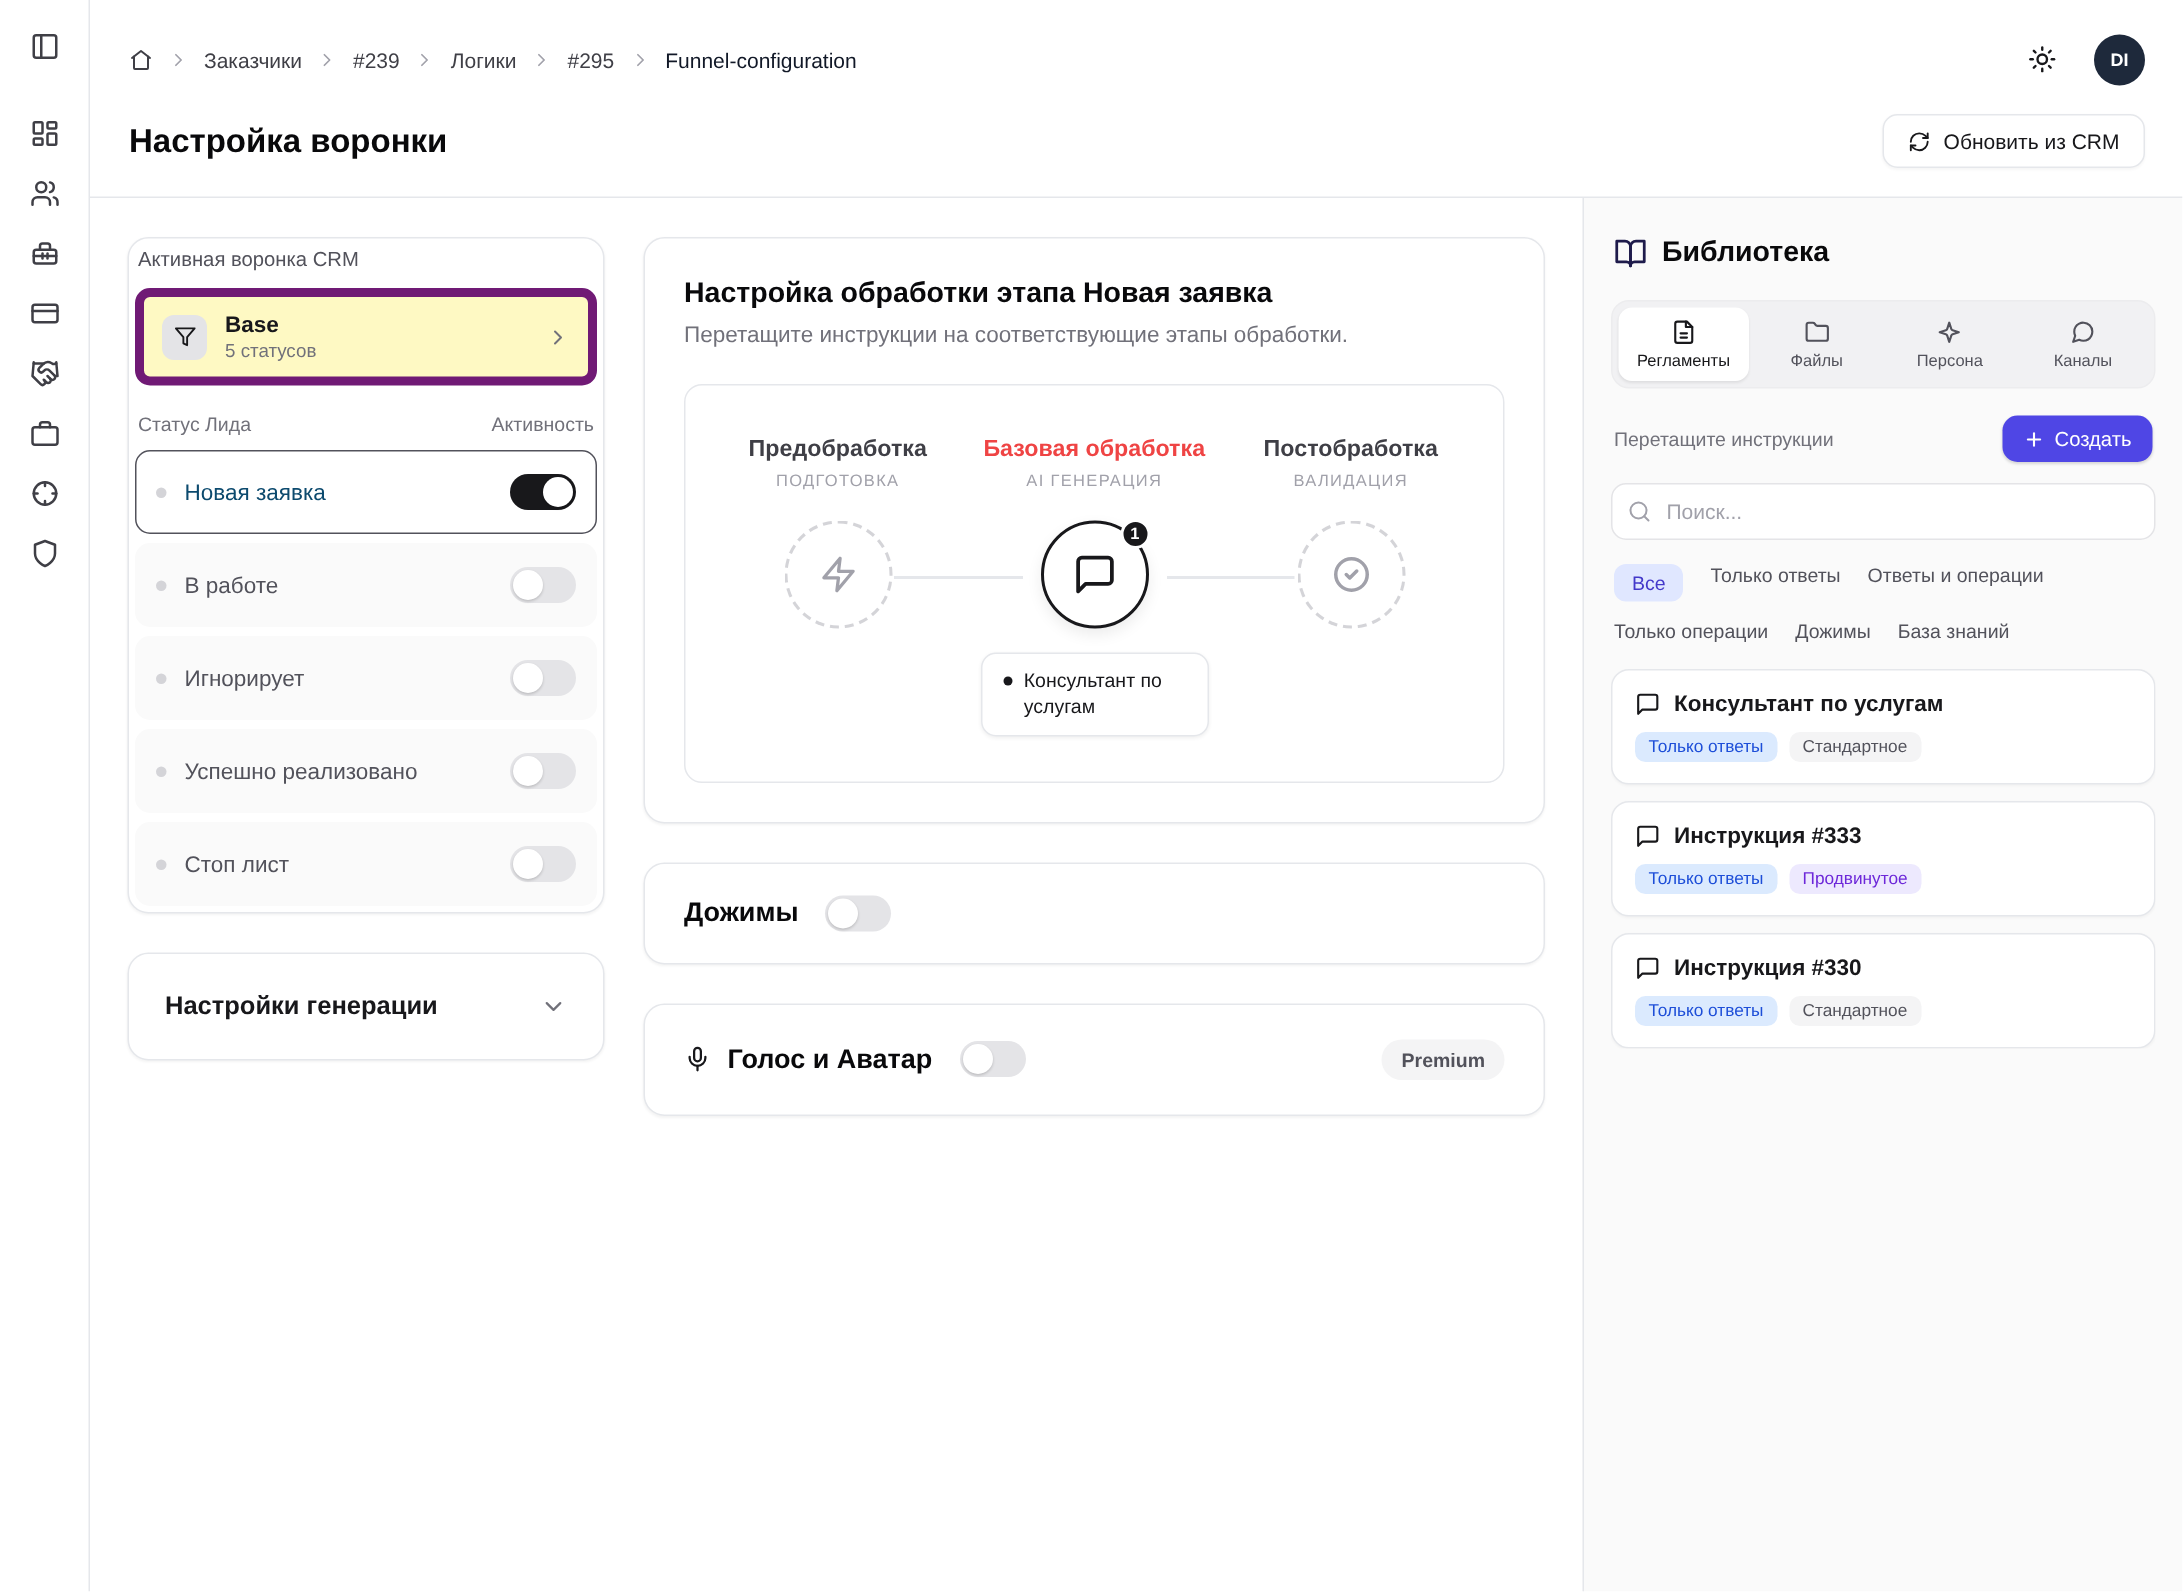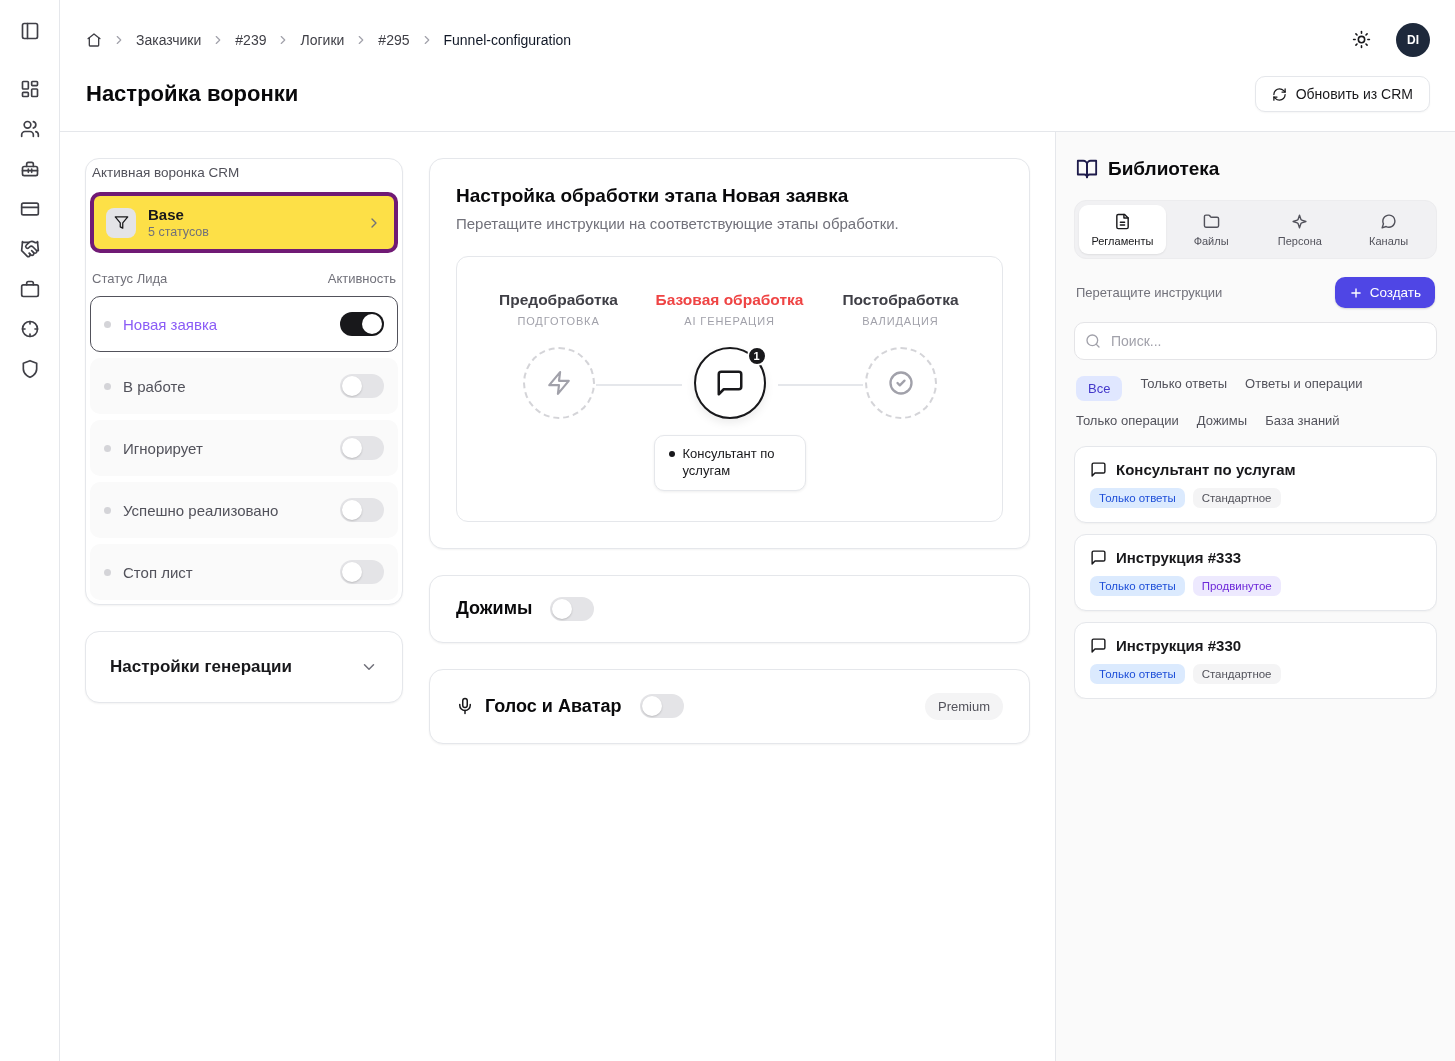--- a/index.html
+++ b/index.html
@@ -31,33 +31,33 @@
 
   
   .content { flex:1; min-height:0; display:flex; border-top:1px solid #e5e7eb; }
   .main { flex:1; min-width:0; display:flex; gap:26px; padding:26px 25px; align-items:flex-start; overflow:hidden; background:#fff; }
   .card { background:#fff; border:1px solid #e5e7eb; border-radius:14px; box-shadow:0 1px 2px rgba(0,0,0,.05); }
 
   
   .left-col { width:318px; flex-shrink:0; display:flex; flex-direction:column; gap:26px; }
   .funnel-card { padding:4px; }
   .section-label { font-size:13.5px; color:#52525b; margin:2px 0 12px 2px; }
-  .funnel-select { width:100%; display:flex; align-items:center; gap:12px; background:#fde047; border:4px solid #701a75; border-radius:10px; padding:10px 12px; text-align:left; }
+  .funnel-select { width:100%; display:flex; align-items:center; gap:12px; background:#fef9c3; border:6px solid #701a75; border-radius:10px; padding:10px 12px; text-align:left; }
   .funnel-icon-box { width:30px; height:30px; border-radius:8px; background:#e4e4e7; display:flex; align-items:center; justify-content:center; color:#18181b; }
   .funnel-texts { display:flex; flex-direction:column; gap:2px; flex:1; min-width:0; }
   .funnel-name { font-size:15px; font-weight:700; }
   .funnel-meta { font-size:12.5px; color:#71717a; }
   .chev-gray { color:#71717a; }
   .status-header { display:flex; justify-content:space-between; font-size:13px; color:#71717a; margin:18px 2px 10px; }
   .status-list { display:flex; flex-direction:column; gap:6px; }
   .status-row { display:flex; align-items:center; gap:12px; background:#fafafa; border:1.5px solid transparent; border-radius:10px; padding:0 13px; height:56px; cursor:pointer; }
   .status-row.on { background:#fff; border-color:#52525b; }
   .status-dot { width:7px; height:7px; border-radius:50%; background:#d4d4d8; flex-shrink:0; }
   .status-label { flex:1; font-size:15px; color:#52525b; }
-  .status-row.on .status-label { color:#8b5cf6; font-weight:500; }
+  .status-row.on .status-label { color:#0c4a6e; font-weight:500; }
   .toggle { width:44px; height:24px; border-radius:999px; background:#e4e4e7; position:relative; flex-shrink:0; cursor:pointer; }
   .toggle .knob { position:absolute; top:2px; left:2px; width:20px; height:20px; border-radius:50%; background:#fff; box-shadow:0 1px 2px rgba(0,0,0,.18); }
   .toggle.on { background:#18181b; }
   .toggle.on .knob { left:auto; right:2px; }
   .gen-card { padding:25px 24px; display:flex; align-items:center; justify-content:space-between; cursor:pointer; }
   .gen-title { font-size:17px; font-weight:700; }
 
   
   .center-col { flex:1; min-width:0; display:flex; flex-direction:column; gap:26px; }
   .stage-card { padding:26px; }
@@ -74,21 +74,21 @@
   .connector { position:absolute; top:127px; height:2px; background:#e5e7eb; }
   .connector.c1 { left:calc(16.666% + 48px); right:calc(50% + 48px); }
   .connector.c2 { left:calc(50% + 48px); right:calc(16.666% + 48px); }
   .attached-card { margin-top:16px; background:#fff; border:1px solid #e5e7eb; border-radius:10px; box-shadow:0 1px 3px rgba(0,0,0,.07); padding:10px 14px; display:flex; gap:8px; max-width:152px; cursor:grab; }
   .attached-dot { width:6px; height:6px; border-radius:50%; background:#18181b; margin-top:5px; flex-shrink:0; }
   .attached-text { font-size:13px; font-weight:500; color:#18181b; line-height:1.3; }
   .toggle-card { display:flex; align-items:center; gap:18px; }
   .dozhim-card { padding:21px 26px; }
   .voice-card { padding:23px 26px; }
   .toggle-card-title { font-size:18px; font-weight:700; color:#09090b; }
-  .premium-badge { margin-left:auto; background:#f4f4f5; color:#52525b; font-size:13px; padding:6px 13px; border-radius:999px; }
+  .premium-badge { margin-left:auto; background:#f4f4f5; color:#52525b; font-size:13px; padding:6px 13px; border-radius:999px;font-weight:bold; }
   .voice-head { display:flex; align-items:center; gap:11px; }
 
   
   .library { width:400px; flex-shrink:0; border-left:1px solid #e5e7eb; background:#fafafa; padding:20px 18px; display:flex; flex-direction:column; overflow:hidden; }
   .lib-head { display:flex; align-items:center; gap:10px; margin:6px 2px 20px; color:#1e1b4b; }
   .lib-title { font-size:19px; font-weight:700; color:#09090b; }
   .lib-tabs { background:#f1f1f3; border:1px solid #ececee; border-radius:12px; padding:4px; display:grid; grid-template-columns:repeat(4,1fr); gap:2px; }
   .lib-tab { display:flex; flex-direction:column; align-items:center; gap:5px; padding:8px 4px 7px; border-radius:9px; color:#52525b; font-size:11px; cursor:pointer; }
   .lib-tab.on { background:#fff; box-shadow:0 1px 2px rgba(0,0,0,.08); color:#18181b; font-weight:500; }
   .lib-actions { display:flex; align-items:center; justify-content:space-between; margin:18px 2px 14px; }

